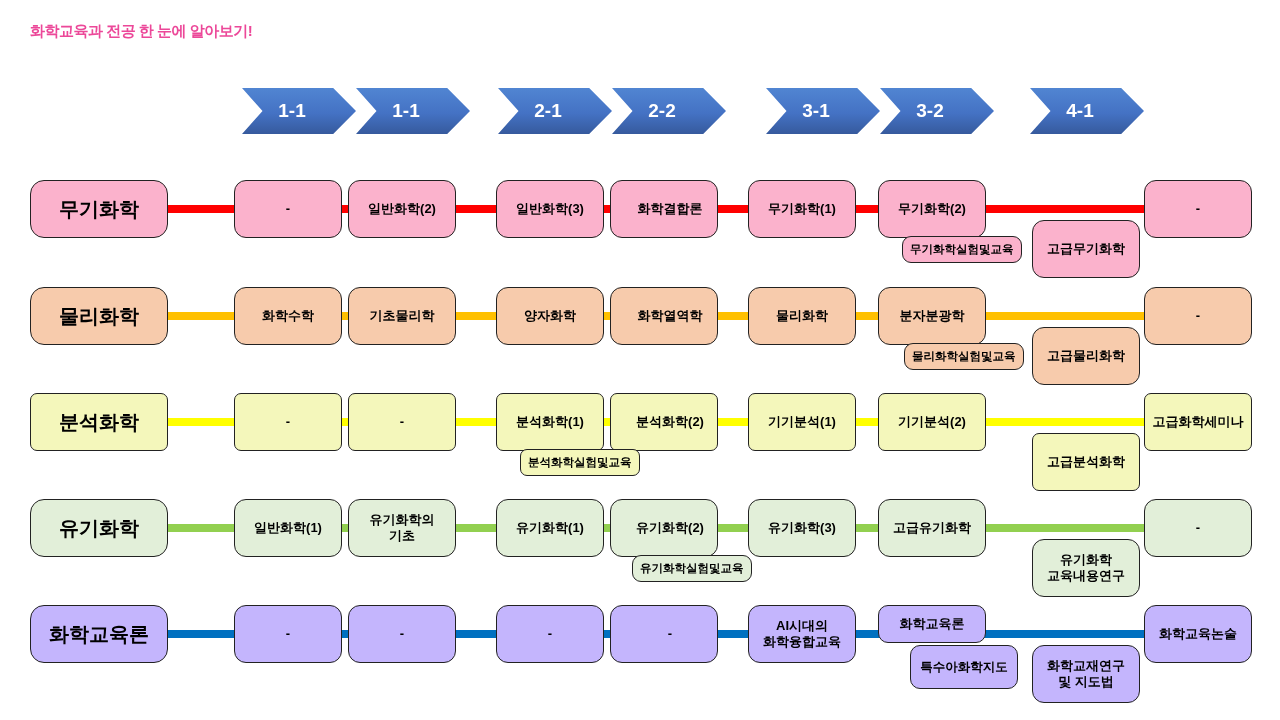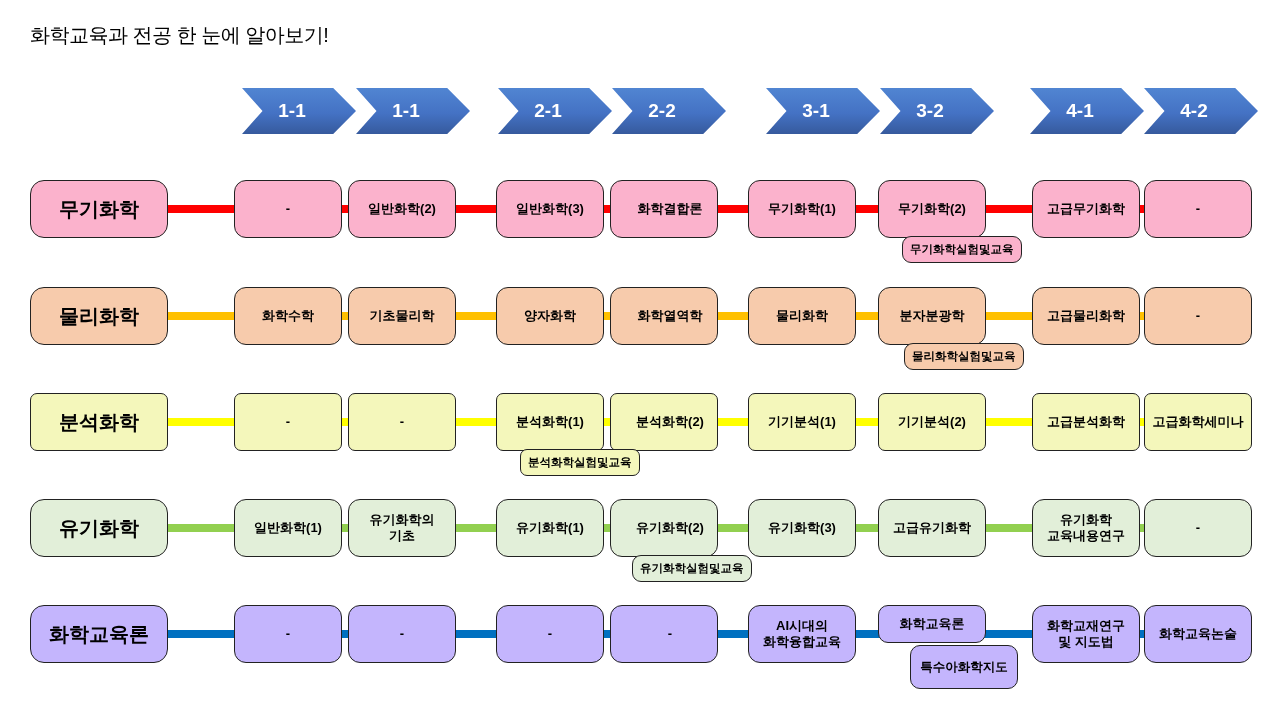--- a/index.html
+++ b/index.html
@@ -1,19 +1,19 @@
 <!DOCTYPE html>
 <html><head>
 <meta charset="utf-8">
 <style>
   html,body{margin:0;padding:0;background:#fff;}
   .canvas{position:relative;width:1280px;height:720px;background:#ffffff;overflow:hidden;
           font-family:"Liberation Sans","DejaVu Sans",sans-serif;color:#000;}
-  .title{position:absolute;left:30px;top:22px;font-size:20px;font-weight:normal;
-         letter-spacing:-0.5px;color:#000000;}
+  .title{position:absolute;left:30px;top:22px;font-size:15px;font-weight:bold;
+         letter-spacing:-0.5px;color:#ec4899;}
   
   .arrow{position:absolute;top:88px;height:46px;width:114px;display:flex;align-items:center;
          justify-content:center;padding-right:14px;box-sizing:border-box;
          color:#fff;font-size:19px;font-weight:bold;
          background:linear-gradient(180deg,#5185d2 0%,#4472c4 55%,#365a9d 100%);
          clip-path:polygon(0% 0%,80% 0%,100% 50%,80% 100%,0% 100%,18% 50%);}
   
   .line{position:absolute;left:162px;width:1000px;height:8px;z-index:1;}
   .line.lr0{background:#ff0000;}
   .line.lr1{background:#ffc000;}
@@ -35,40 +35,39 @@
   .badge{position:absolute;z-index:3;border:1.5px solid #222;border-radius:9px;
          box-sizing:border-box;background:#fff;padding:5px 7px;
          font-size:11.5px;font-weight:bold;white-space:nowrap;
          display:flex;align-items:center;justify-content:center;margin-left:32px;}
   .badge.stacked{width:108px;height:44px;padding:2px 4px;font-size:12.5px;border-radius:10px;}
   
   .f0{background:#fbb2cc;} .f1{background:#f7cbac;} .f2{background:#f4f7bb;border-radius:7px;}
   .f3{background:#e2efd9;} .f4{background:#c4b5fd;}
   
   .c0{left:234px;} .c1{left:348px;} .c2{left:496px;} .c3{left:610px;padding-left:12px;}
-  .c4{left:748px;} .c5{left:878px;} .c6{left:1032px;} .c7{left:1144px;}
+  .c4{left:748px;} .c5{left:878px;} .c6{left:1032px;margin-top:40px;} .c7{left:1144px;}
   
   .r0{top:180px;} .r1{top:287px;} .r2{top:393px;} .r3{top:499px;} .r4{top:605px;}
   .lr0{top:205px;} .lr1{top:312px;} .lr2{top:418px;} .lr3{top:524px;} .lr4{top:630px;}
 </style>
 </head>
 <body>
 
 <div class="canvas">
 
   <div class="title">화학교육과 전공 한 눈에 알아보기!</div>
 
   <div class="arrow" style="left:242px">1-1</div>
   <div class="arrow" style="left:356px">1-1</div>
   <div class="arrow" style="left:498px">2-1</div>
   <div class="arrow" style="left:612px">2-2</div>
   <div class="arrow" style="left:766px">3-1</div>
   <div class="arrow" style="left:880px">3-2</div>
   <div class="arrow" style="left:1030px">4-1</div>
-  <div class="arrow" style="left:1144px">4-2</div>
 
   <div class="line lr0"></div>
   <div class="tlabel f0 r0">무기화학</div>
   <div class="cell f0 r0 c0">-</div>
   <div class="cell f0 r0 c1">일반화학(2)</div>
   <div class="cell f0 r0 c2">일반화학(3)</div>
   <div class="cell f0 r0 c3">화학결합론</div>
   <div class="cell f0 r0 c4">무기화학(1)</div>
   <div class="cell f0 r0 c5">무기화학(2)</div>
   <div class="cell f0 r0 c6">고급무기화학</div>

